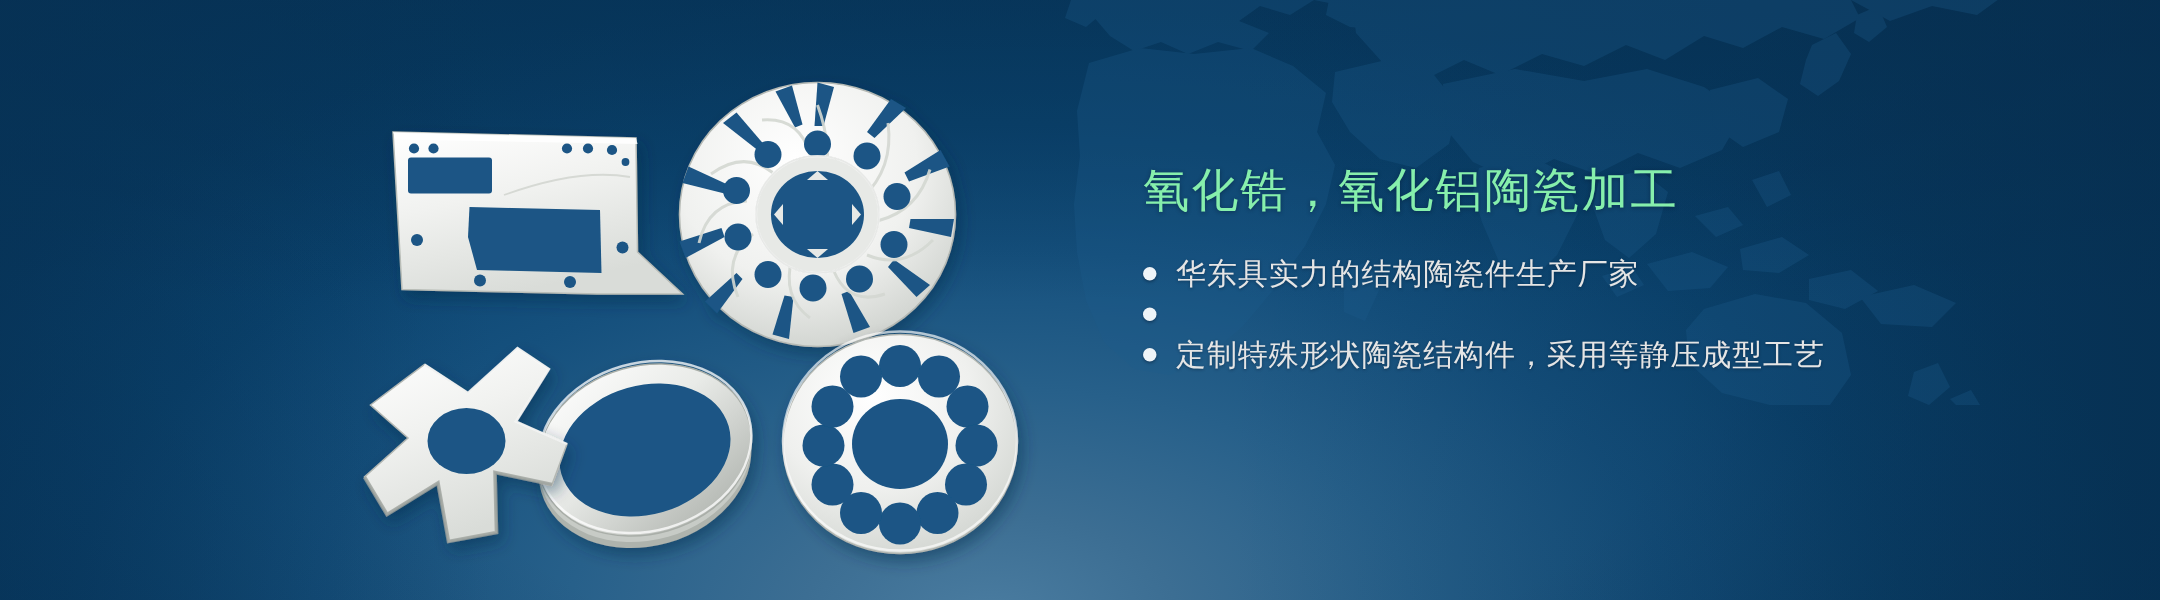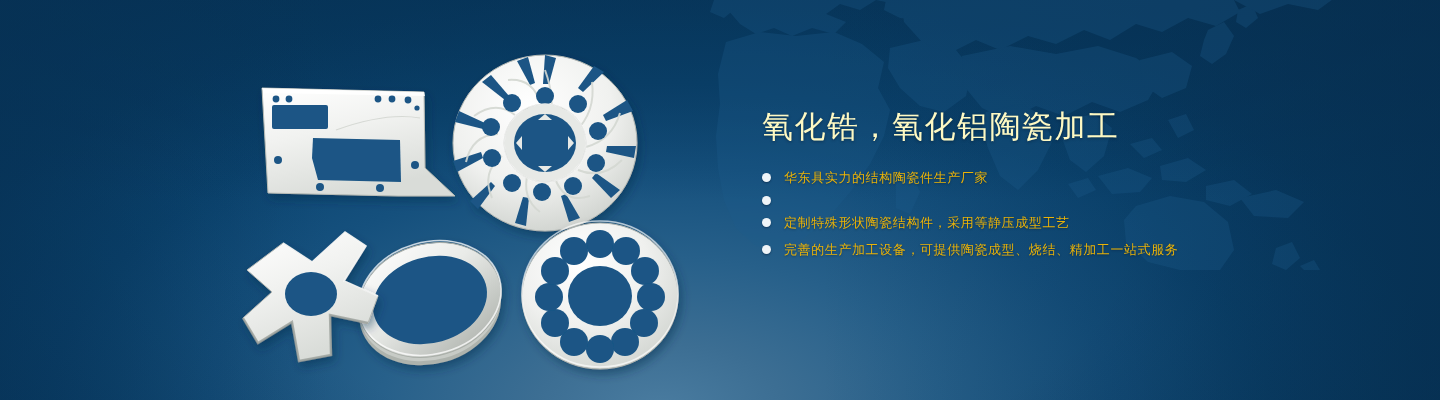--- a/index.html
+++ b/index.html
@@ -86,21 +86,21 @@
   
   .text-block {
     position: absolute;
     left: 762px;
     top: 108px;
     width: 620px;
   }
   .headline {
     font-size: 31px;
     line-height: 1.25;
-    color: #fef9c3;
+    color: #86efac;
     letter-spacing: 1.5px;
     font-weight: 400;
     text-shadow: 0 1px 3px rgba(0,20,40,0.45);
     margin: 0 0 22px 0;
     white-space: nowrap;
   }
   .bullet-list {
     list-style: none;
     margin: 0;
     padding: 0;
@@ -115,22 +115,22 @@
   .bullet-dot {
     flex: 0 0 auto;
     width: 9px;
     height: 9px;
     border-radius: 50%;
     background: #eef4f8;
     margin-right: 13px;
     box-shadow: 0 1px 2px rgba(0,15,35,0.4);
   }
   .bullet-text {
-    font-size: 13px;
-    color: #eab308;
+    font-size: 20px;
+    color: #e5e5e5;
     letter-spacing: 0.6px;
     text-shadow: 0 1px 2px rgba(0,18,38,0.40);
   }
 
   
   .products {
     position: absolute;
     left: 0;
     top: 0;
     width: 720px;
@@ -367,20 +367,16 @@
         <span class="bullet-dot"></span>
         <span class="bullet-text">华东具实力的结构陶瓷件生产厂家</span>
       </li>
       <li class="bullet-item">
         <span class="bullet-dot"></span>
       </li>
       <li class="bullet-item">
         <span class="bullet-dot"></span>
         <span class="bullet-text">定制特殊形状陶瓷结构件，采用等静压成型工艺</span>
       </li>
-      <li class="bullet-item">
-        <span class="bullet-dot"></span>
-        <span class="bullet-text">完善的生产加工设备，可提供陶瓷成型、烧结、精加工一站式服务</span>
-      </li>
     </ul>
   </div>
 
 </div>
 
 </body></html>

